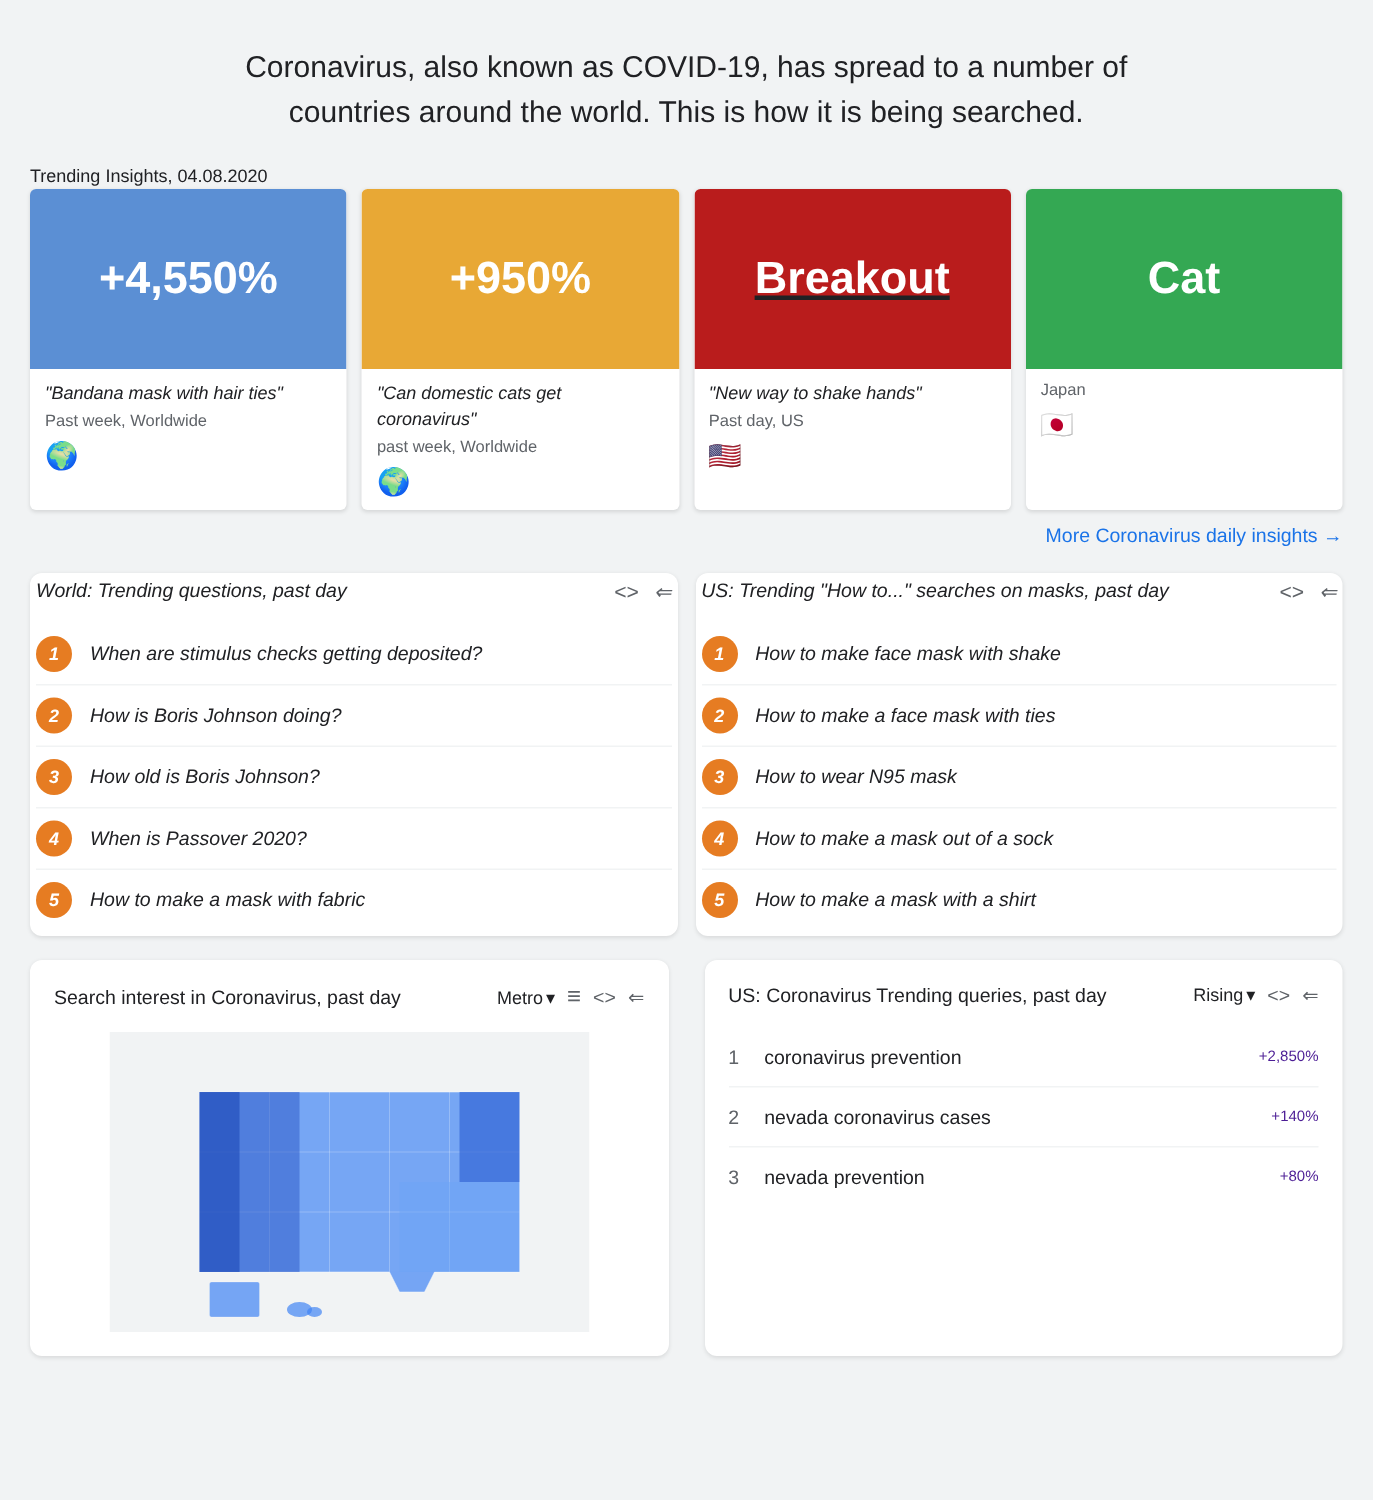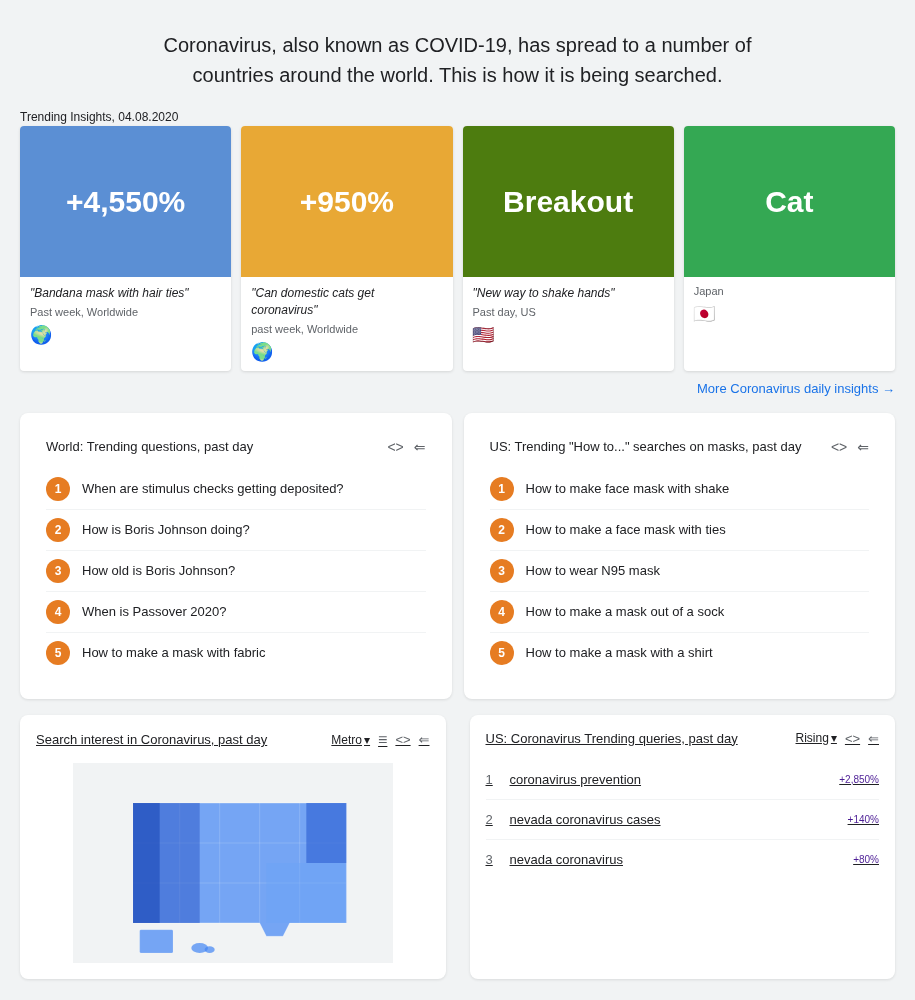--- a/index.html
+++ b/index.html
@@ -42,21 +42,21 @@
       overflow: hidden;
       box-shadow: 0 1px 3px rgba(0,0,0,0.12);
     }
 
     .card-wrapper.selected {
       outline: 3px solid #F9A825;
       outline-offset: -1px;
     }
 
     .card-top {
-      height: 151px;
+      height: 120px;
       display: flex;
       align-items: center;
       justify-content: center;
     }
 
     .card-top-value {
       font-size: 30px;
       font-weight: 700;
       color: #fff;
     }
@@ -99,21 +99,22 @@
       display: flex;
       gap: 12px;
       margin-bottom: 16px;
     }
 
     .panel {
       flex: 1;
       background: #fff;
       border-radius: 8px;
       box-shadow: 0 1px 3px rgba(0,0,0,0.1);
-      padding: 26px;
+      padding: 4px;
+      font-style: italic;
     }
 
     .panel-header {
       display: flex;
       align-items: center;
       justify-content: space-between;
       margin-bottom: 14px;
     }
 
     .panel-title {
@@ -161,21 +162,20 @@
       display: flex;
       align-items: center;
       justify-content: center;
       margin-right: 12px;
       flex-shrink: 0;
     }
 
     .bottom-panels-row {
       display: flex;
       gap: 24px;
-      text-decoration: underline;
     }
 
     .bottom-panel {
       flex: 1;
       background: #fff;
       border-radius: 8px;
       box-shadow: 0 1px 3px rgba(0,0,0,0.1);
       padding: 16px;
     }
 
@@ -267,21 +267,21 @@
       </div>
       <div class="card-bottom"><p class="card-query">"Bandana mask with hair ties"</p><p class="card-meta">Past week, Worldwide</p><span class="flag-icon">🌍</span></div>
     </div>
     <div class="card-wrapper">
       <div class="card-top" style="background: rgb(232, 168, 53);">
         <span class="card-top-value">+950%</span>
       </div>
       <div class="card-bottom"><p class="card-query">"Can domestic cats get coronavirus"</p><p class="card-meta">past week, Worldwide</p><span class="flag-icon">🌍</span></div>
     </div>
     <div class="card-wrapper">
-      <div class="card-top" style="background: #4d7c0f;">
+      <div class="card-top" style="background: #b91c1c; text-decoration: underline;">
         <span class="card-top-value">Breakout</span>
       </div>
       <div class="card-bottom"><p class="card-query">"New way to shake hands"</p><p class="card-meta">Past day, US</p><span class="flag-icon">🇺🇸</span></div>
     </div>
     <div class="card-wrapper">
       <div class="card-top" style="background: rgb(52, 168, 83);">
         <span class="card-top-value">Cat</span>
       </div>
       <div class="card-bottom"><p class="card-meta">Japan</p><span class="flag-icon">🇯🇵</span></div>
     </div>
@@ -421,18 +421,18 @@
           <span class="query-text">coronavirus prevention</span>
           <span class="query-pct">+2,850%</span>
         </div>
         <div class="query-row">
           <span class="query-num">2</span>
           <span class="query-text">nevada coronavirus cases</span>
           <span class="query-pct">+140%</span>
         </div>
         <div class="query-row">
           <span class="query-num">3</span>
-          <span class="query-text">nevada coronavirus</span>
+          <span class="query-text">nevada prevention</span>
           <span class="query-pct">+80%</span>
         </div>
       </div>
   </div>
 </div>
 
 </body></html>

